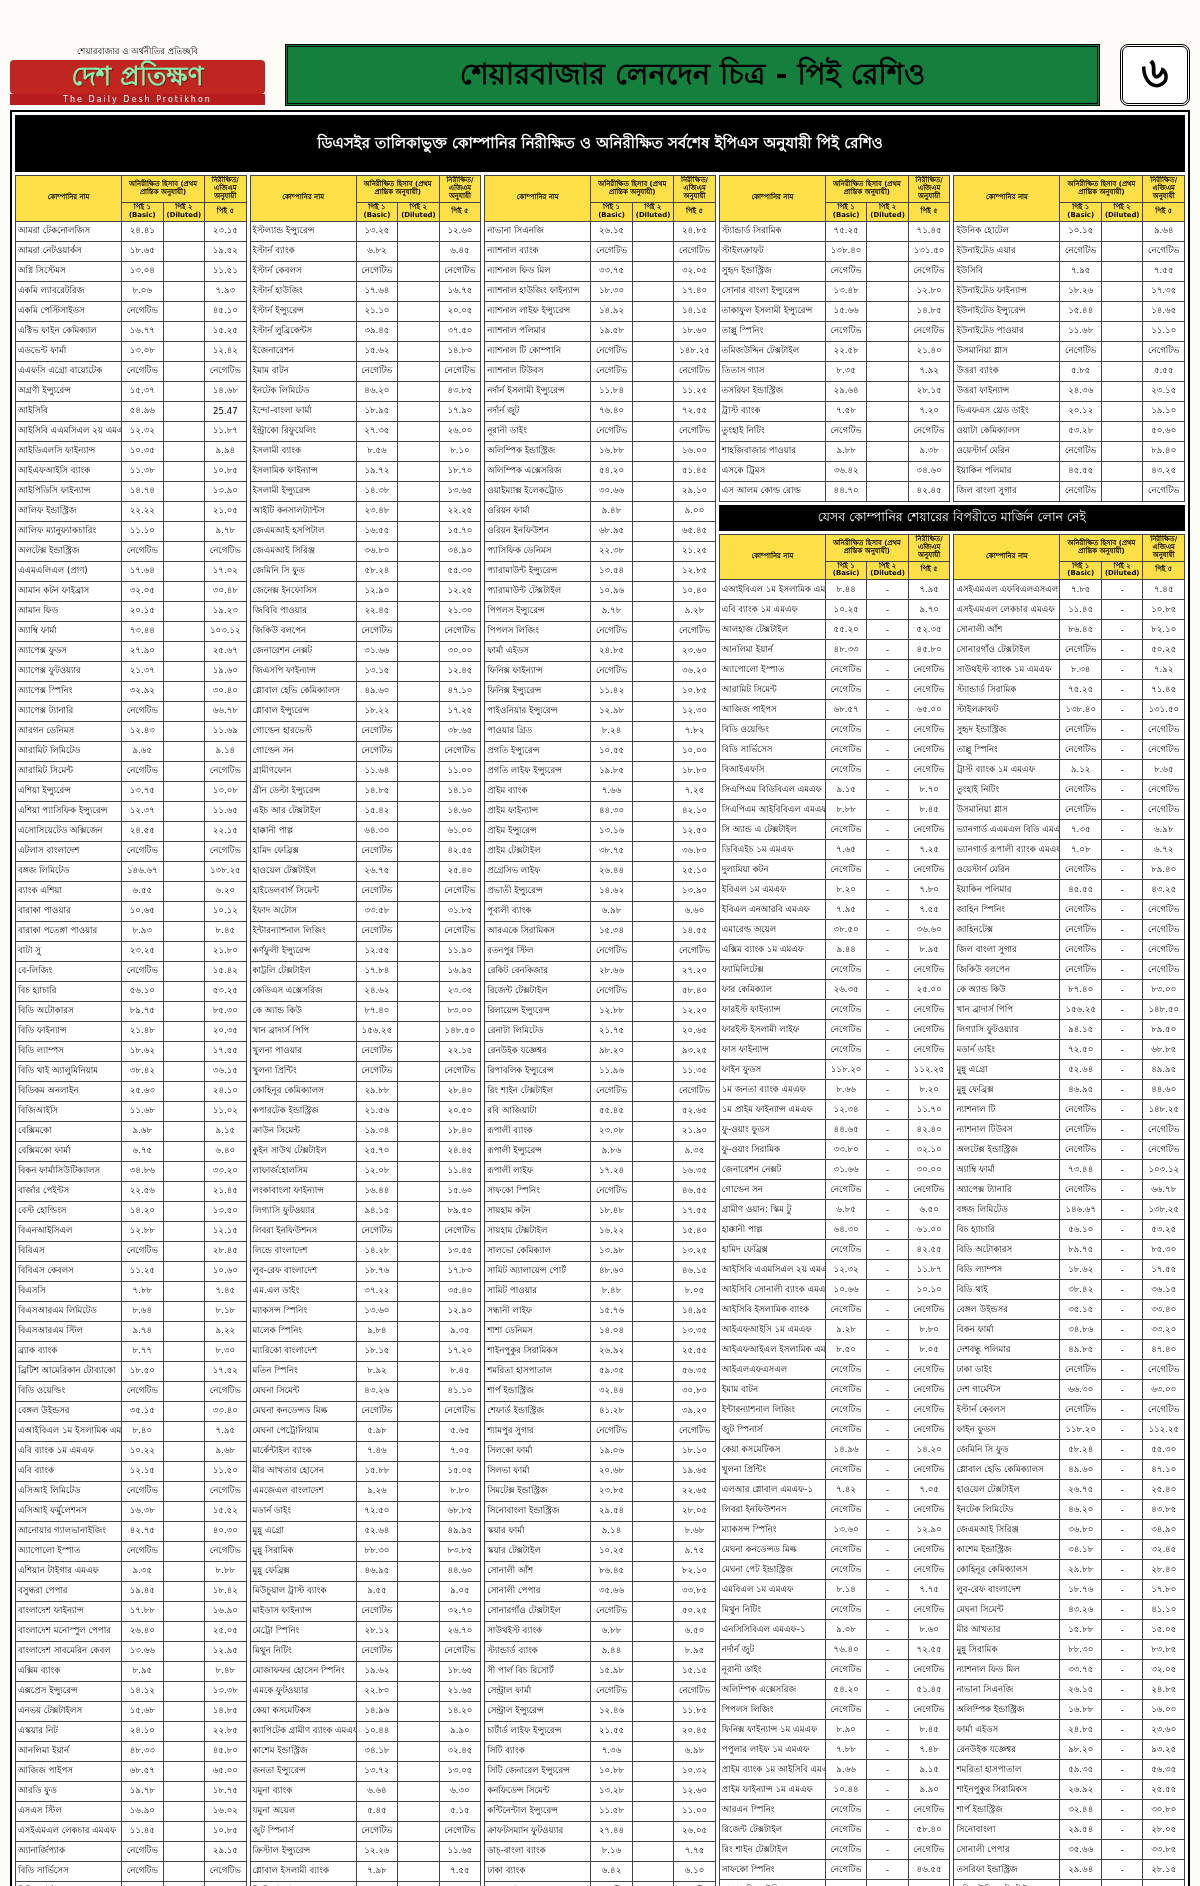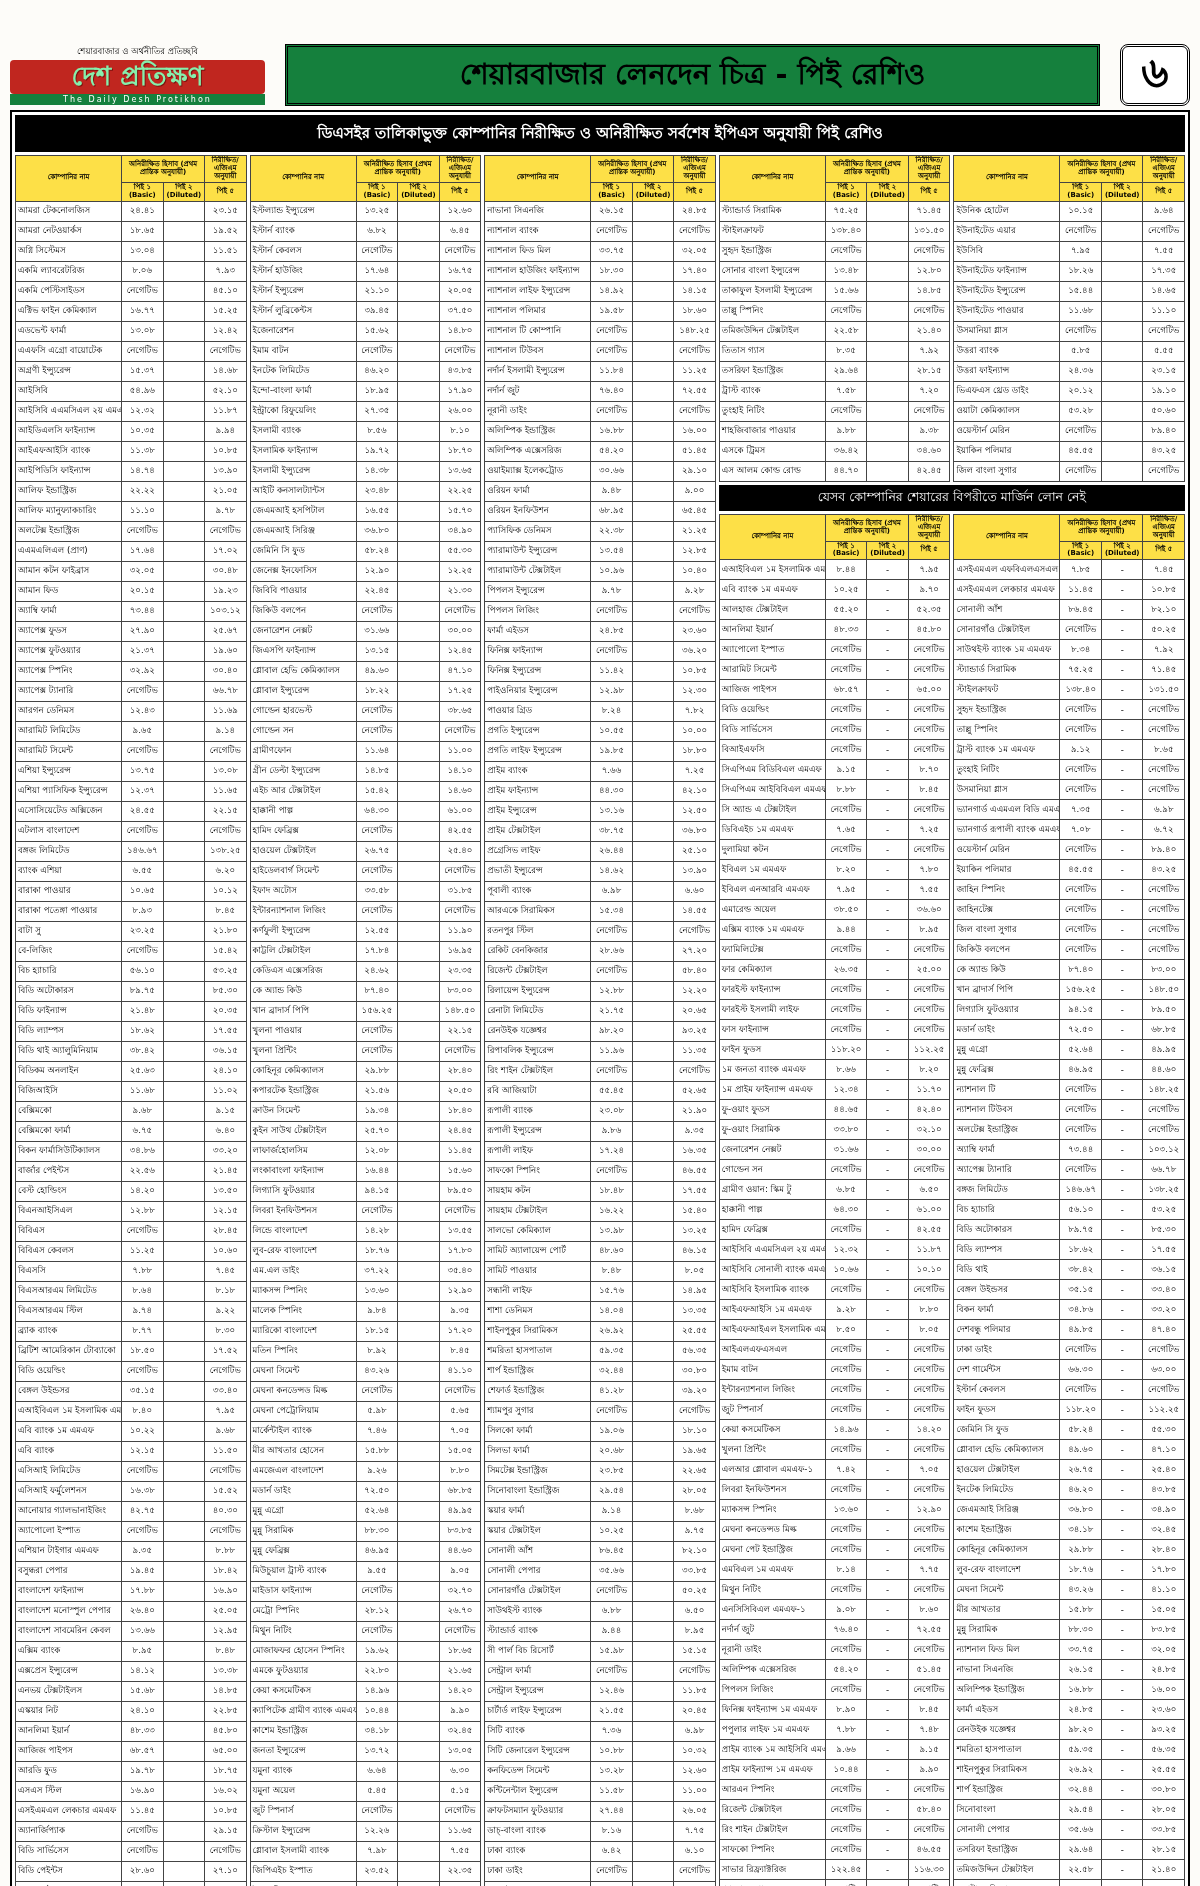--- a/index.html
+++ b/index.html
@@ -3,27 +3,27 @@
 <meta charset="utf-8">
 <style>
   html,body{margin:0;padding:0}
   body{width:1200px;min-height:1886px;background:#fdfcf9;font-family:"DejaVu Sans","Liberation Sans",sans-serif;color:#000}
   .page{width:1200px;min-height:1886px;padding:44px 10px 8px;box-sizing:border-box}
   
   .masthead{display:flex;gap:20px;align-items:stretch;height:62px;margin-bottom:4px}
   .logo-wrap{width:255px;display:flex;flex-direction:column;justify-content:center}
   .tagline{font-size:8.5px;text-align:center;margin-bottom:1px}
   .logo{background:#c0261f;color:#86efac;font-weight:bold;font-size:26px;line-height:1.15;text-align:center;border-radius:4px;padding:2px 4px;text-shadow:1px 1px 0 #7a120e}
-  .logo-sub{background:#15803d;color:#fff;font-size:8px;text-align:center;letter-spacing:2px;padding:1px 0}
+  .logo-sub{background:#b91c1c;color:#fff;font-size:8px;text-align:center;letter-spacing:2px;padding:1px 0}
   .headline-box{flex:1;border:3px double #000;background:#15803d;display:flex;align-items:center;justify-content:center;font-size:29px;font-weight:bold;text-align:left}
   .date-box{width:148px;display:flex;align-items:center;justify-content:center;font-weight:bold;font-size:11.5px;text-align:center;border-left:1px solid #999}
   .pageno{width:64px;border:3px double #000;border-radius:8px;display:flex;align-items:center;justify-content:center;font-size:42px;font-weight:bold;background:#fff}
   
   .frame{border:2px solid #000;padding:3px;background:#fff}
-  .section-bar{background:#000;color:#fff;font-weight:bold;text-align:center;font-size:15px;padding:6px 2px;margin-bottom:3px}
+  .section-bar{background:#000;color:#fff;font-weight:bold;text-align:center;font-size:15px;padding:16px 2px;margin-bottom:3px}
   .margin-bar{background:#000;color:#fff;font-weight:normal;text-align:center;font-size:12.5px;padding:3px 2px;margin:3px 0}
   
   .grid{display:grid;grid-template-columns:repeat(5,1fr);gap:3px;align-items:start}
   .right-wrap{grid-column:span 2}
   .two-up{display:grid;grid-template-columns:1fr 1fr;gap:3px;align-items:start}
   
   table{border-collapse:collapse;width:100%;table-layout:fixed;background:#fff}
   th,td{border:1px solid #444;overflow:hidden}
   thead th{font-size:6.9px;font-weight:bold;text-align:center;line-height:1.15;padding:1px;background:#fde047;white-space:normal}
   tbody td{font-size:8.6px;height:19px;padding:0 2px;white-space:nowrap}
@@ -123,21 +123,21 @@
               <tr>
                 <td class="name">অগ্রণী ইন্স্যুরেন্স</td>
                 <td class="val">১৫.৩৭</td>
                 <td class="val"></td>
                 <td class="val">১৪.৬৮</td>
               </tr>
               <tr>
                 <td class="name">আইসিবি</td>
                 <td class="val">৫৪.৯৬</td>
                 <td class="val"></td>
-                <td class="val">৫২.১০</td>
+                <td class="val">25.47</td>
               </tr>
               <tr>
                 <td class="name">আইসিবি এএমসিএল ২য় এমএফ</td>
                 <td class="val">১২.৩২</td>
                 <td class="val"></td>
                 <td class="val">১১.৮৭</td>
               </tr>
               <tr>
                 <td class="name">আইডিএলসি ফাইন্যান্স</td>
                 <td class="val">১০.৩৫</td>

